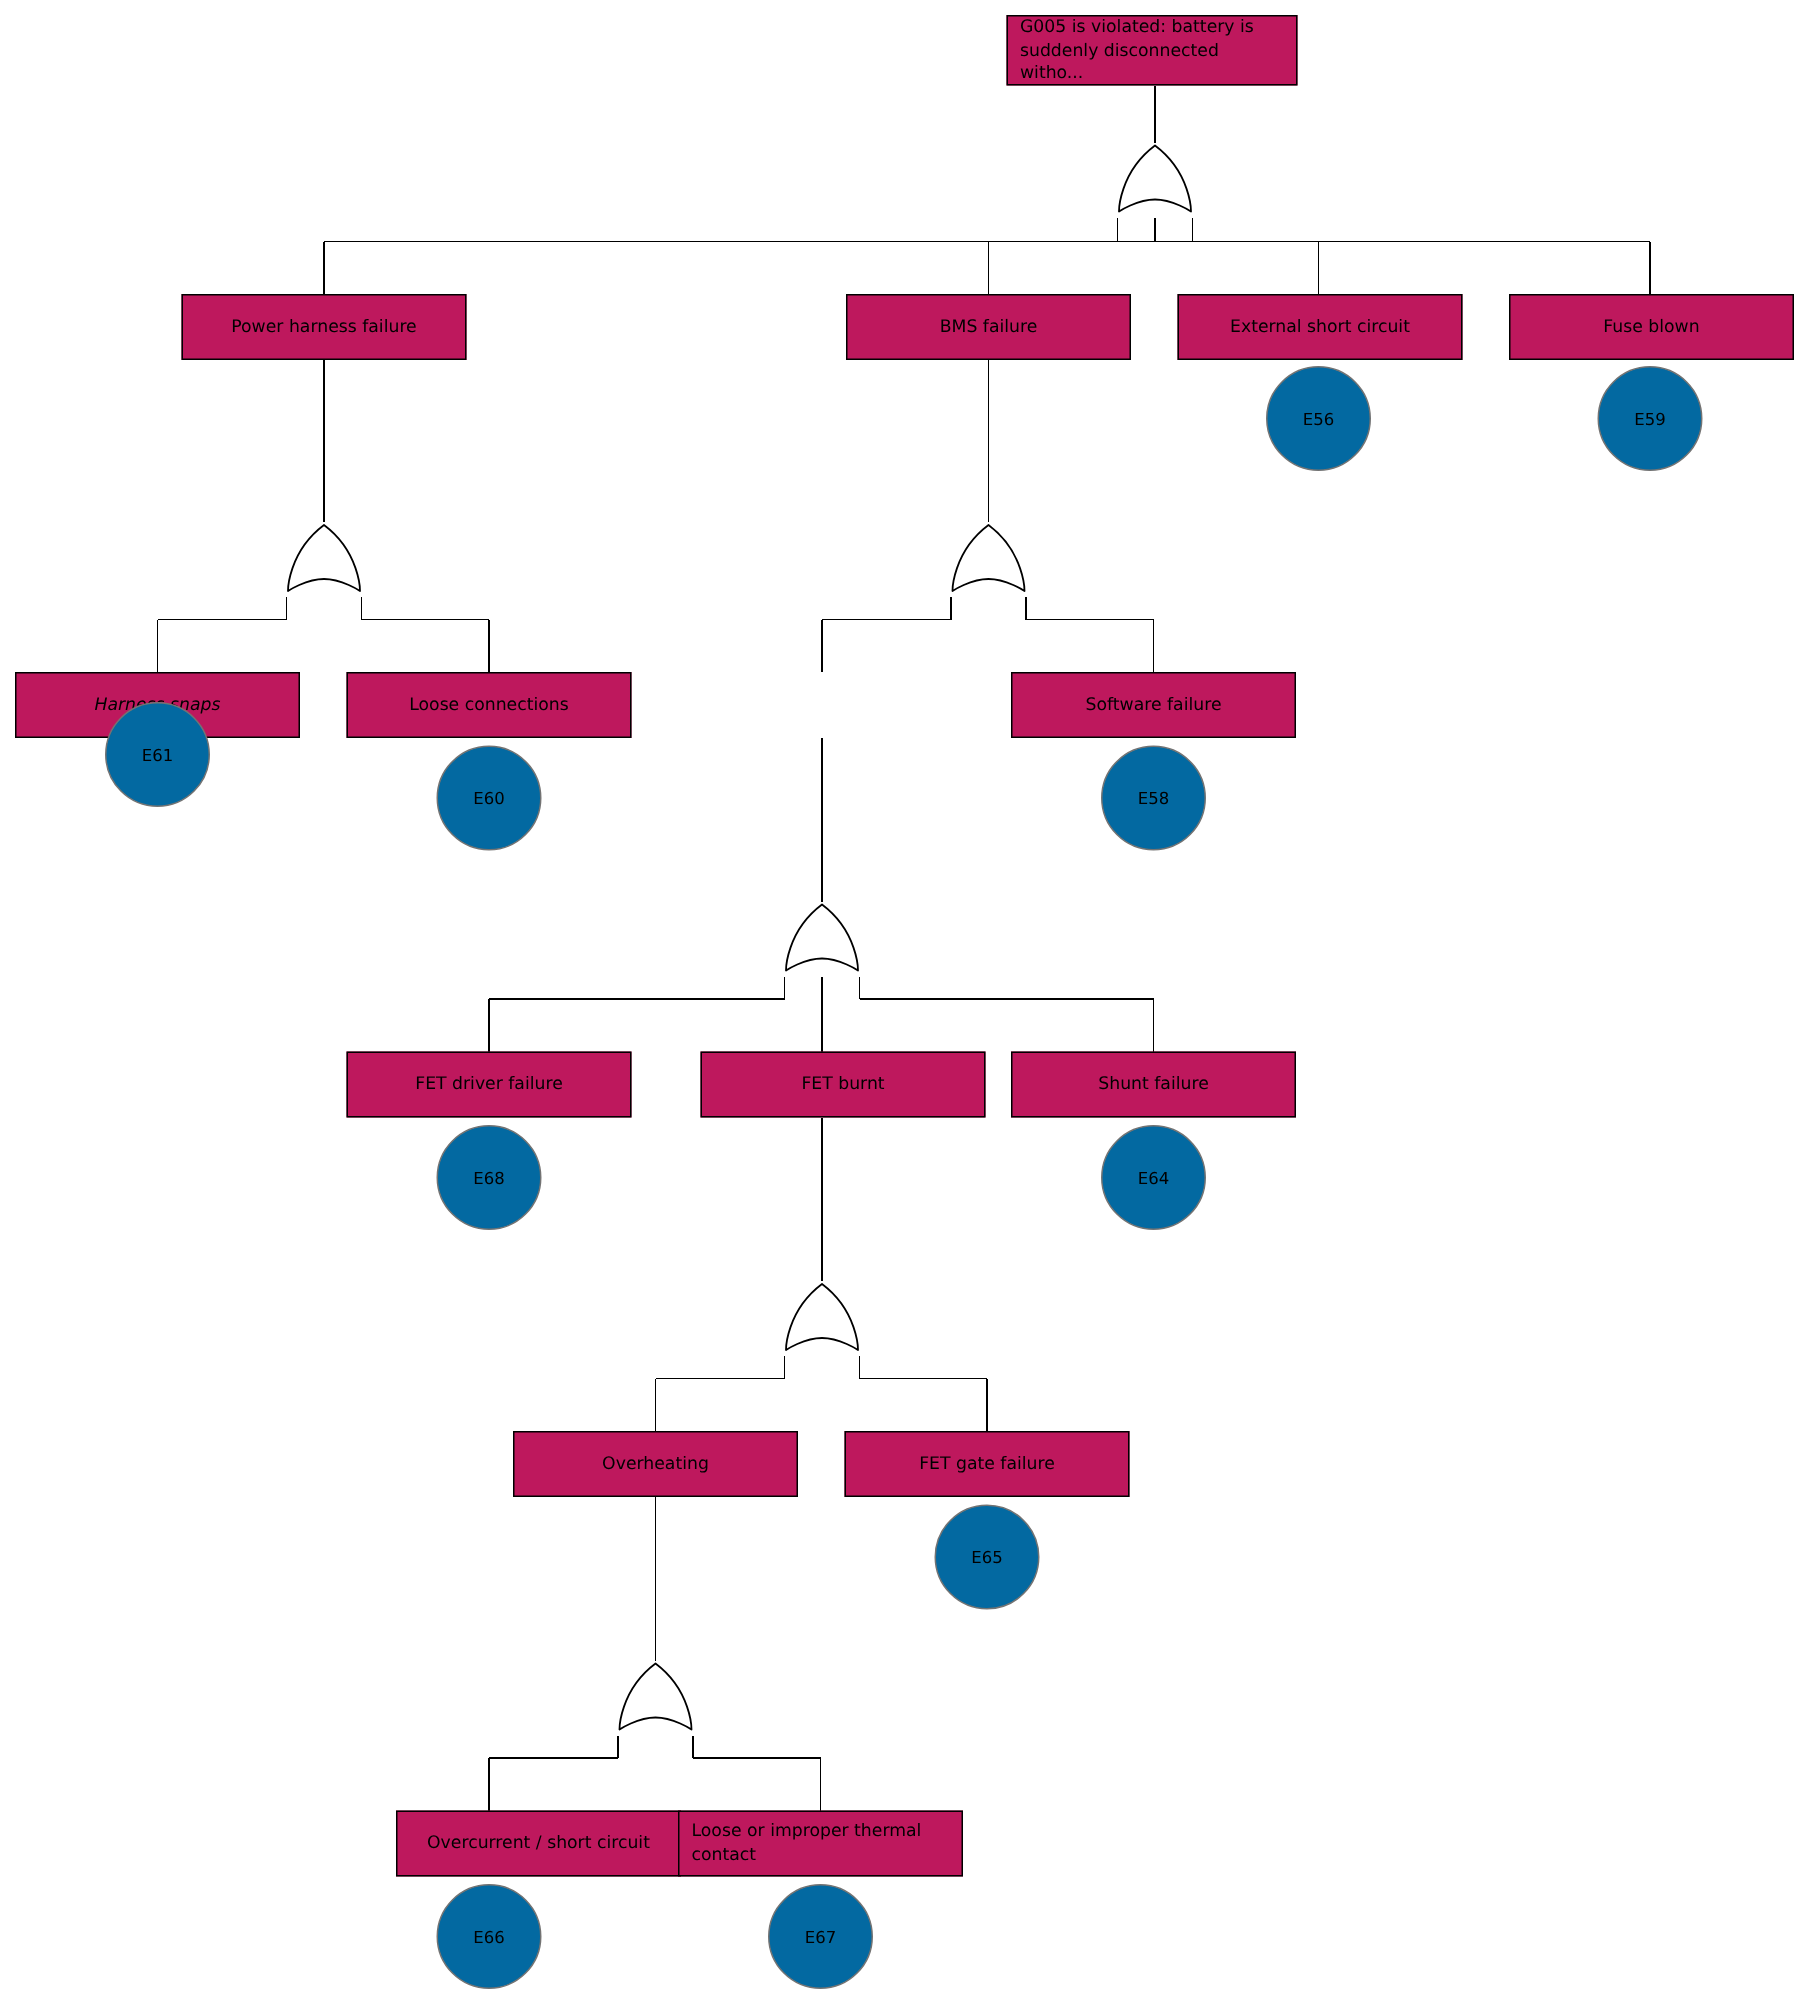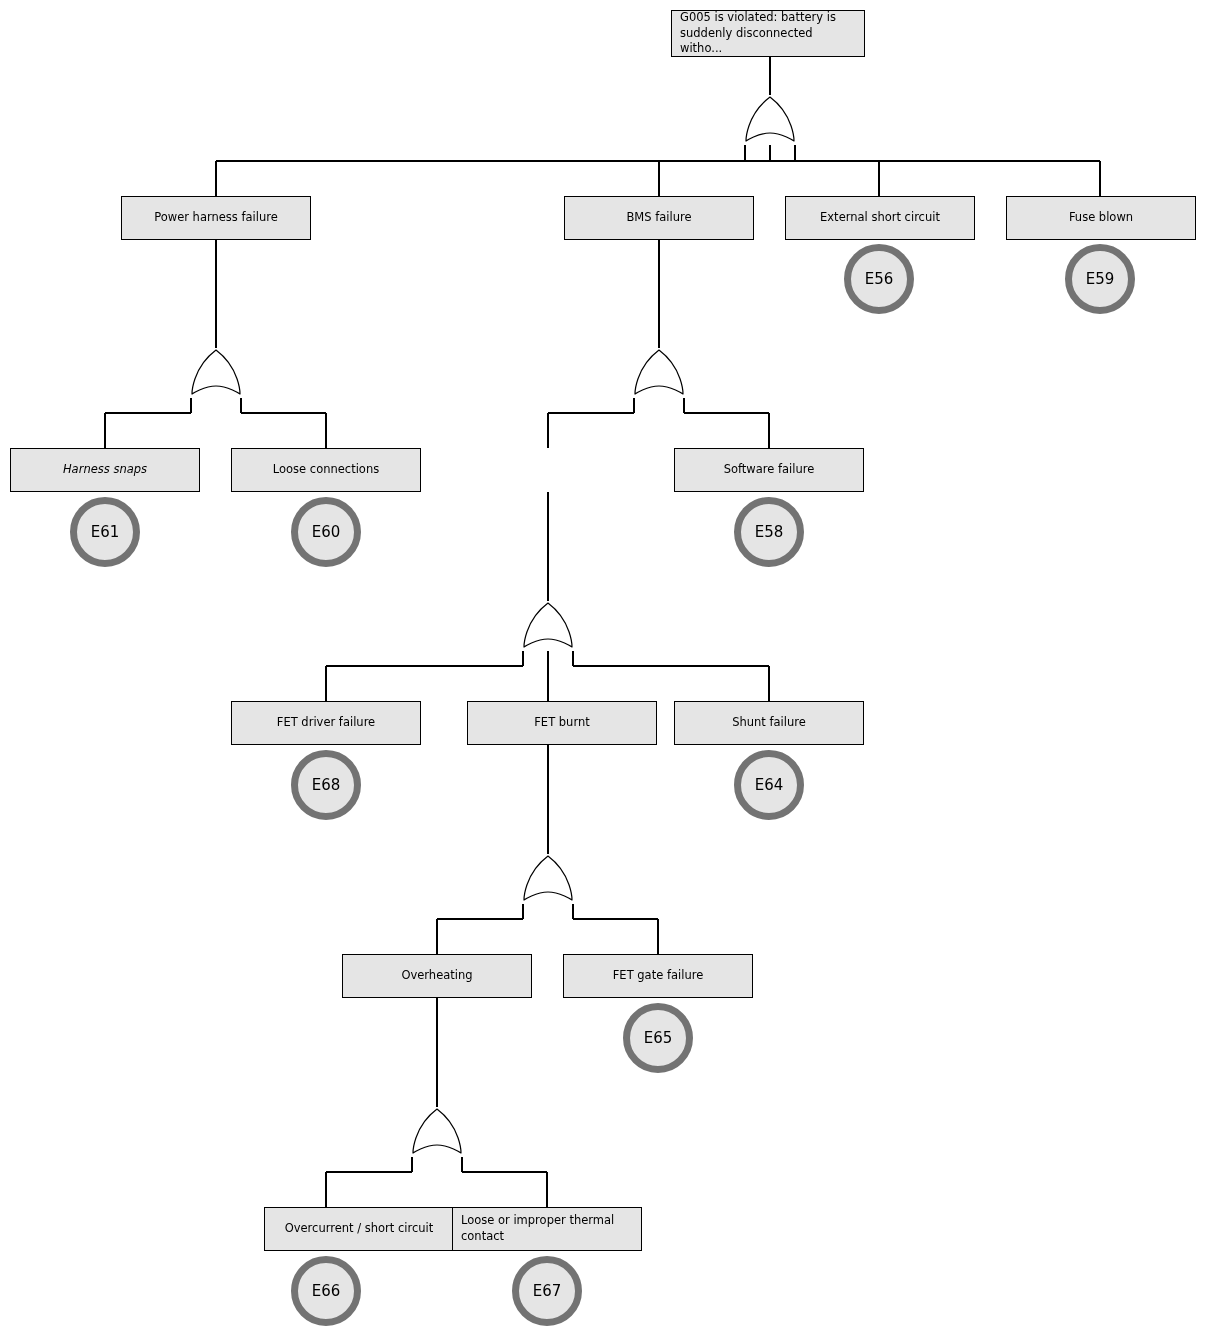--- a/index.html
+++ b/index.html
@@ -24,21 +24,21 @@
     left: 0;
     top: 0;
     width: 1206px;
     height: 1338px;
     pointer-events: none;
   }
   .node-box {
     position: absolute;
     box-sizing: border-box;
     border: 1px solid #000000;
-    background: #e5e5e5;
+    background: #be185d;
     display: flex;
     align-items: center;
     justify-content: center;
     text-align: center;
     font-size: 11.5px;
     line-height: 1.35;
     color: #000000;
     padding: 2px 8px;
   }
   .node-box.align-left {
@@ -48,27 +48,27 @@
   .node-label {
     display: block;
     width: 100%;
   }
   .node-box.align-left .node-label {
     text-align: left;
   }
   .event-circle {
     position: absolute;
     box-sizing: border-box;
-    border: 7px solid #737373;
-    background: #e5e5e5;
+    border: 1px solid #737373;
+    background: #0369a1;
     border-radius: 50%;
     display: flex;
     align-items: center;
     justify-content: center;
-    font-size: 15px;
+    font-size: 11px;
     color: #000000;
   }
   .gate {
     position: absolute;
   }
   .gate svg {
     display: block;
     overflow: visible;
   }
 </style>
@@ -205,21 +205,21 @@
 
   <div class="node-box" style="left:231px; top:448px; width:190px; height:44px;">
     <span class="node-label">Loose connections</span>
   </div>
 
 
   <div class="node-box" style="left:674px; top:448px; width:190px; height:44px;">
     <span class="node-label">Software failure</span>
   </div>
 
-  <div class="event-circle" style="left:70px; top:497px; width:70px; height:70px;align-items:center;">
+  <div class="event-circle" style="left:70px; top:468px; width:70px; height:70px;align-items:center;">
     <span>E61</span>
   </div>
 
   <div class="event-circle" style="left:291px; top:497px; width:70px; height:70px;">
     <span>E60</span>
   </div>
 
   <div class="event-circle" style="left:734px; top:497px; width:70px; height:70px;">
     <span>E58</span>
   </div>

